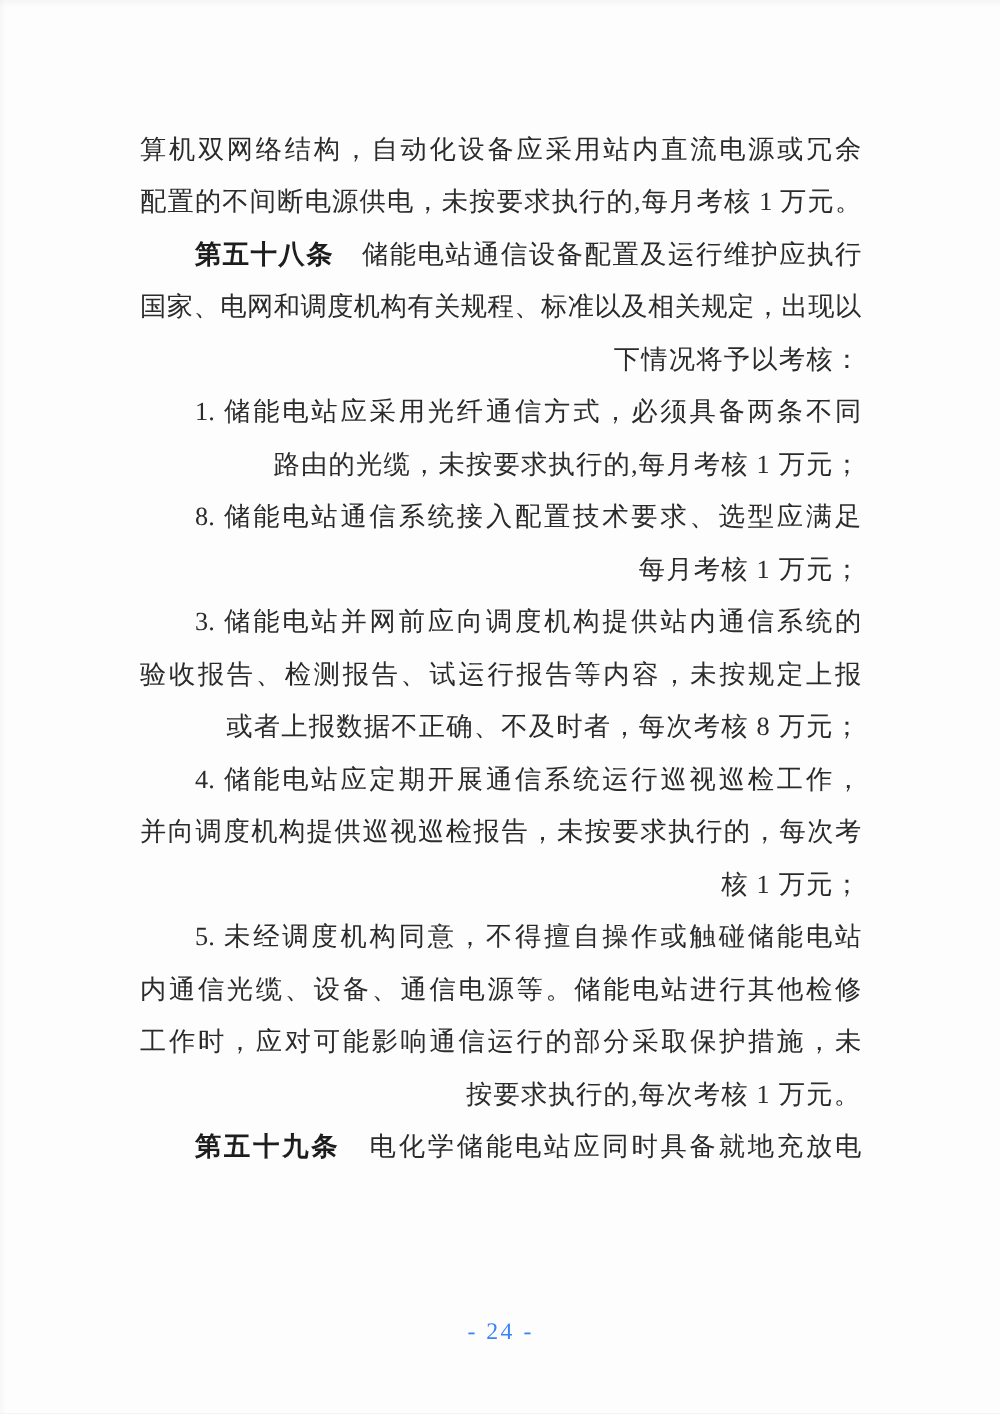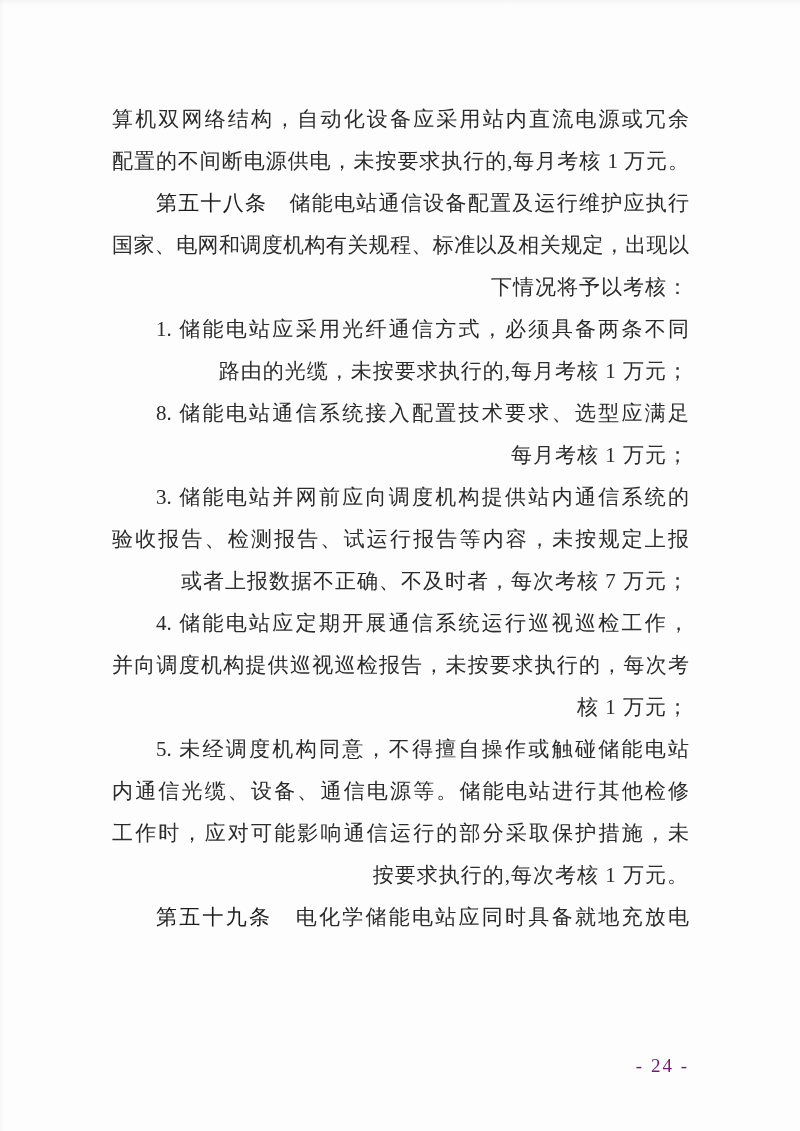--- a/index.html
+++ b/index.html
@@ -46,53 +46,53 @@
     white-space: normal;
     letter-spacing: 0;
     text-align: justify;
     text-align-last: justify;
     text-justify: inter-character;
   }
   .line.indent {
     text-indent: 44px;
   }
   .bold {
-    font-weight: 400;
+    font-weight: 700;
     color: #1d1d1d;
   }
   .footer {
     position: absolute;
     left: 112px;
     width: 577px;
     top: 1052px;
     height: 28px;
     line-height: 28px;
-    text-align: right;
+    text-align: center;
     font-size: 19px;
     letter-spacing: 2px;
-    color: #701a75;
+    color: #3b82f6;
   }
 </style>
 </head>
 <body>
 
 <div class="page">
   <div class="doc-body">
       <div class="line fill">算机双网络结构，自动化设备应采用站内直流电源或冗余</div>
       <div class="line fill">配置的不间断电源供电，未按要求执行的,每月考核 1 万元。</div>
       <div class="line fill indent"><span class="bold">第五十八条</span>　储能电站通信设备配置及运行维护应执行</div>
       <div class="line fill">国家、电网和调度机构有关规程、标准以及相关规定，出现以</div>
       <div class="line">下情况将予以考核：</div>
       <div class="line fill indent">1. 储能电站应采用光纤通信方式，必须具备两条不同</div>
       <div class="line">路由的光缆，未按要求执行的,每月考核 1 万元；</div>
       <div class="line fill indent">8. 储能电站通信系统接入配置技术要求、选型应满足</div>
       <div class="line">每月考核 1 万元；</div>
       <div class="line fill indent">3. 储能电站并网前应向调度机构提供站内通信系统的</div>
       <div class="line fill">验收报告、检测报告、试运行报告等内容，未按规定上报</div>
-      <div class="line">或者上报数据不正确、不及时者，每次考核 7 万元；</div>
+      <div class="line">或者上报数据不正确、不及时者，每次考核 8 万元；</div>
       <div class="line fill indent">4. 储能电站应定期开展通信系统运行巡视巡检工作，</div>
       <div class="line fill">并向调度机构提供巡视巡检报告，未按要求执行的，每次考</div>
       <div class="line">核 1 万元；</div>
       <div class="line fill indent">5. 未经调度机构同意，不得擅自操作或触碰储能电站</div>
       <div class="line fill">内通信光缆、设备、通信电源等。储能电站进行其他检修</div>
       <div class="line fill">工作时，应对可能影响通信运行的部分采取保护措施，未</div>
       <div class="line">按要求执行的,每次考核 1 万元。</div>
       <div class="line fill indent"><span class="bold">第五十九条</span>　电化学储能电站应同时具备就地充放电</div>
     </div>
   <div class="footer">- 24 -</div>

